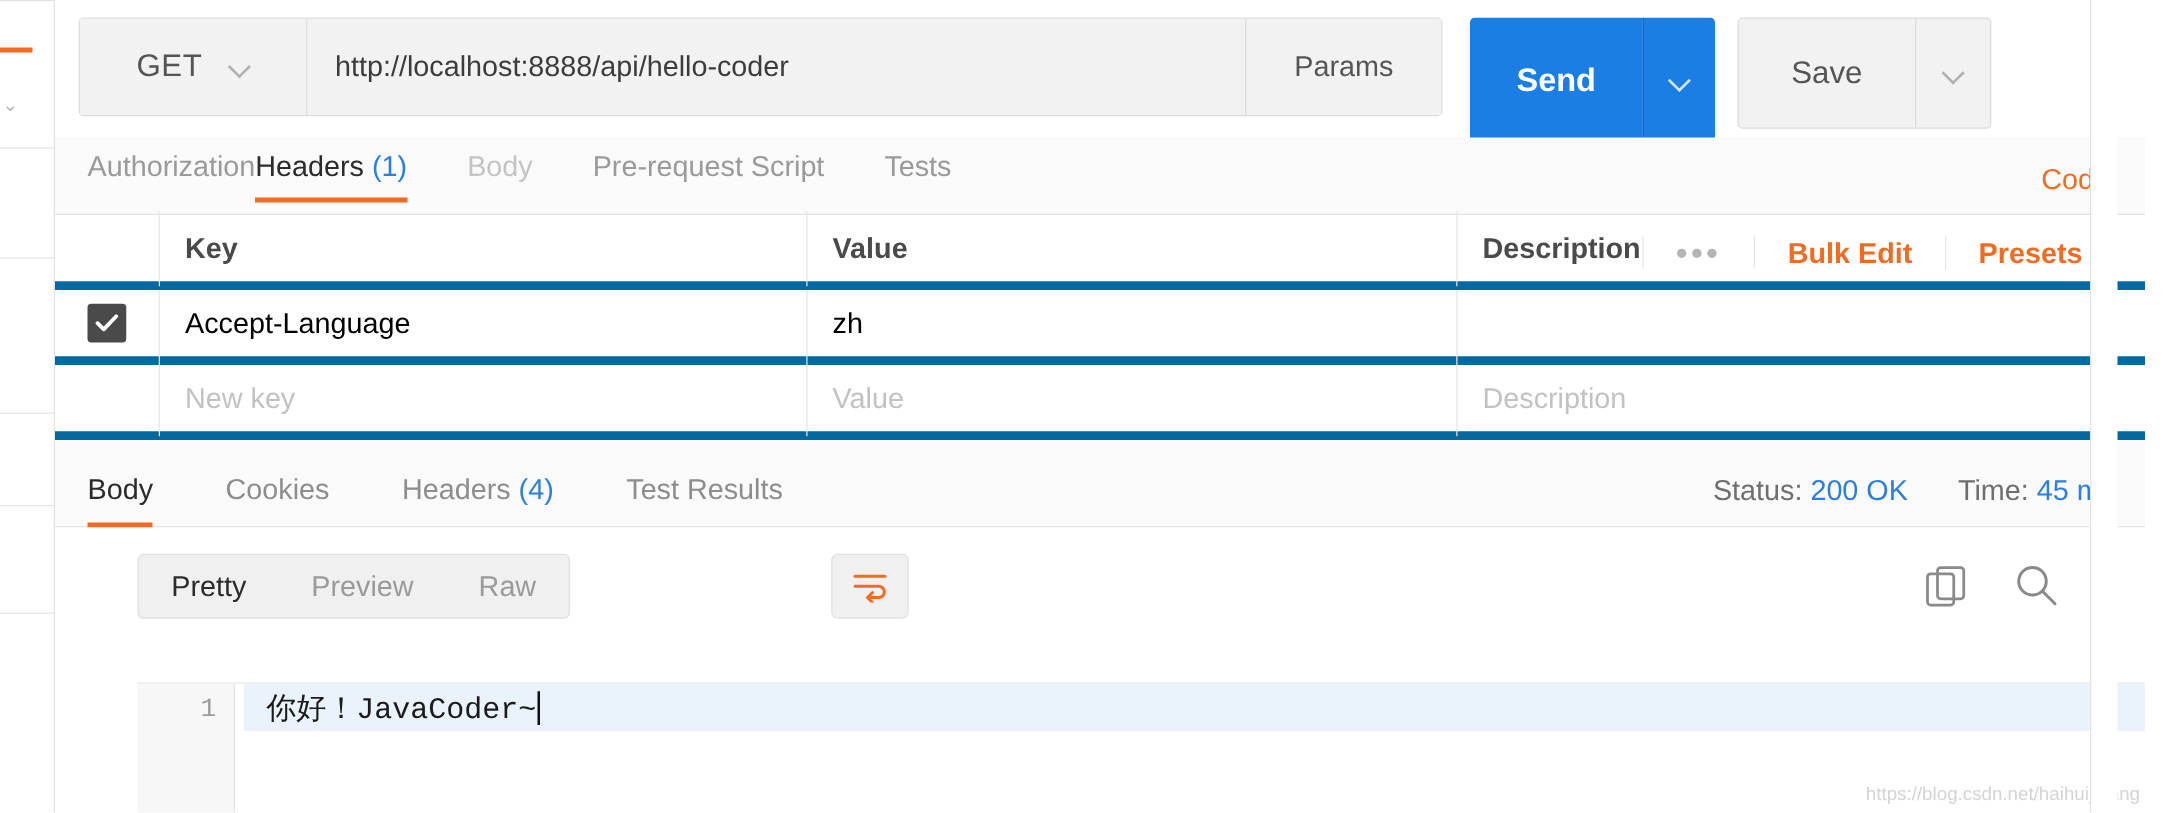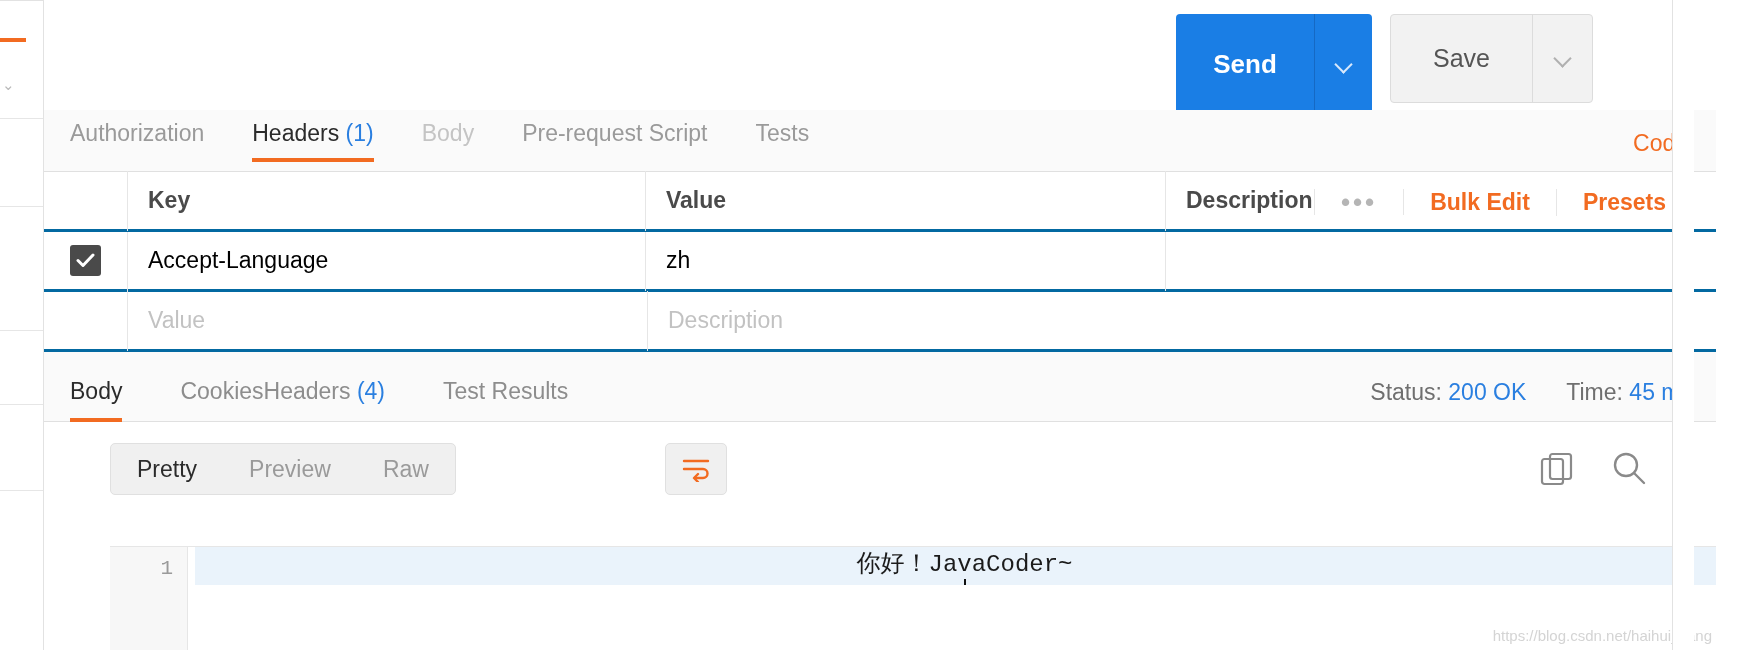--- a/index.html
+++ b/index.html
@@ -93,21 +93,21 @@
   .req-tab .underline { position:absolute; left:0; bottom:-1px; height:4px; width:100%; background:#f26b21; }
   .req-tab.active { color:#2b2b2b; }
   .req-tab.dim { color:#c4c4c4; }
   .tab-count { color:#2a7fe0; }
   .code-link {
     position:absolute; right:28px; bottom:14px; font-size:23px; color:#f26b21; cursor:pointer;
   }
 
   
   .hdr-table { position:absolute; left:0; top:172px; width:1672px; }
-  .hdr-row { display:flex; height:60px; border-bottom:3px solid #0369a1; align-items:center; }
+  .hdr-row { display:flex; height:60px; border-bottom:7px solid #0369a1; align-items:center; }
   .hdr-row.head { font-weight:bold; color:#4a4a4a; }
   .c-check { width:84px; border-right:1px solid #e6e6e6; height:60px; display:flex; align-items:center; justify-content:center; }
   .c-key { width:518px; border-right:1px solid #e6e6e6; height:60px; display:flex; align-items:center; padding-left:20px; font-size:23px; }
   .c-val { width:520px; border-right:1px solid #e6e6e6; height:60px; display:flex; align-items:center; padding-left:20px; font-size:23px; }
   .c-desc { flex:1; height:60px; display:flex; align-items:center; padding-left:20px; font-size:23px; }
   .c-desc.head { justify-content:flex-start; }
   .head .c-key, .head .c-val, .head .c-desc { color:#4a4a4a; }
   .placeholder { color:#c2c2c2; }
   .checkbox {
     width:31px; height:31px; background:#4a4a4a; border-radius:3px;
@@ -154,21 +154,21 @@
   .icon-copy { position:absolute; right:140px; top:28px; width:38px; height:38px; cursor:pointer; }
   .icon-search { position:absolute; right:68px; top:28px; width:38px; height:38px; cursor:pointer; }
 
   
   .editor { position:absolute; left:66px; top:546px; width:1606px; height:104px; border-top:1px solid #e6e6e6; }
   .gutter { position:absolute; left:0; top:0; width:78px; height:104px; background:#f7f7f7; border-right:1px solid #e6e6e6; }
   .gutter-num { position:absolute; right:14px; top:10px; font-size:21px; color:#9a9a9a; font-family:"Liberation Mono", monospace; }
   .code-line {
     position:absolute; left:85px; top:0; right:0; height:38px;
     background:#eaf3fb; display:flex; align-items:center; padding-left:18px;
-    font-family:"Liberation Mono", monospace; font-size:24px; color:#1b1b1b;flex-direction:column;
+    font-family:"Liberation Mono", monospace; font-size:24px; color:#1b1b1b;
   }
   .caret { display:inline-block; width:2px; height:27px; background:#111; margin-left:1px; }
   .code-rest { position:absolute; left:78px; top:38px; right:0; bottom:0; background:#fff; }
   .watermark {
     position:absolute; right:26px; bottom:6px; font-size:15px; color:#d4d4d4;
   }
 </style>
 </head>
 <body>
 
@@ -180,41 +180,49 @@
   <div id="rail-line-2"></div>
   <div id="rail-line-3"></div>
   <div id="rail-line-4"></div>
   <div id="rail-line-5"></div>
 </div>
 <div id="rail-border"></div>
 
 <div id="main">
 
   <div class="urlbar">
+    <div class="url-input-group">
+      <div class="method-box">
+        <span class="method-label">GET</span>
+        <span class="chev"></span>
+      </div>
+      <div class="url-field">http://localhost:8888/api/hello-coder</div>
+      <div class="params-box">Params</div>
+    </div>
 
     <div class="send-group">
       <div class="send-btn">Send</div>
       <div class="send-caret">
         <span class="chev"></span>
       </div>
     </div>
 
     <div class="save-group">
       <div class="save-btn">Save</div>
       <div class="save-caret">
         <span class="chev"></span>
       </div>
     </div>
   </div>
 
   <div class="req-tabs">
     <div class="req-tab" style="margin-left:26px;">
       <span>Authorization</span>
     </div>
-    <div class="req-tab active" style="margin-left:48px;">
+    <div class="req-tab active" style="">
       <span>Headers</span>
       <span class="tab-count">(1)</span>
       <span class="underline"></span>
     </div>
     <div class="req-tab dim" style="margin-left:48px;">
       <span>Body</span>
     </div>
     <div class="req-tab" style="margin-left:48px;">
       <span>Pre-request Script</span>
     </div>
@@ -249,34 +257,35 @@
           </svg>
         </div>
       </div>
       <div class="c-key">Accept-Language</div>
       <div class="c-val">zh</div>
       <div class="c-desc"></div>
     </div>
 
     <div class="hdr-row">
       <div class="c-check"></div>
+      <div class="c-key placeholder">New key</div>
       <div class="c-val placeholder">Value</div>
       <div class="c-desc placeholder">Description</div>
     </div>
   </div>
 
   <div class="resp-tabs">
     <div class="resp-tab active" style="margin-left:26px;">
       <span>Body</span>
       <span class="underline"></span>
     </div>
     <div class="resp-tab" style="margin-left:58px;">
       <span>Cookies</span>
     </div>
-    <div class="resp-tab" style="text-align:center;">
+    <div class="resp-tab" style="margin-left:58px;text-align:center;">
       <span>Headers</span>
       <span class="tab-count">(4)</span>
     </div>
     <div class="resp-tab" style="margin-left:58px;">
       <span>Test Results</span>
     </div>
 
     <div class="resp-meta">
       <div>
         <span>Status:</span>

